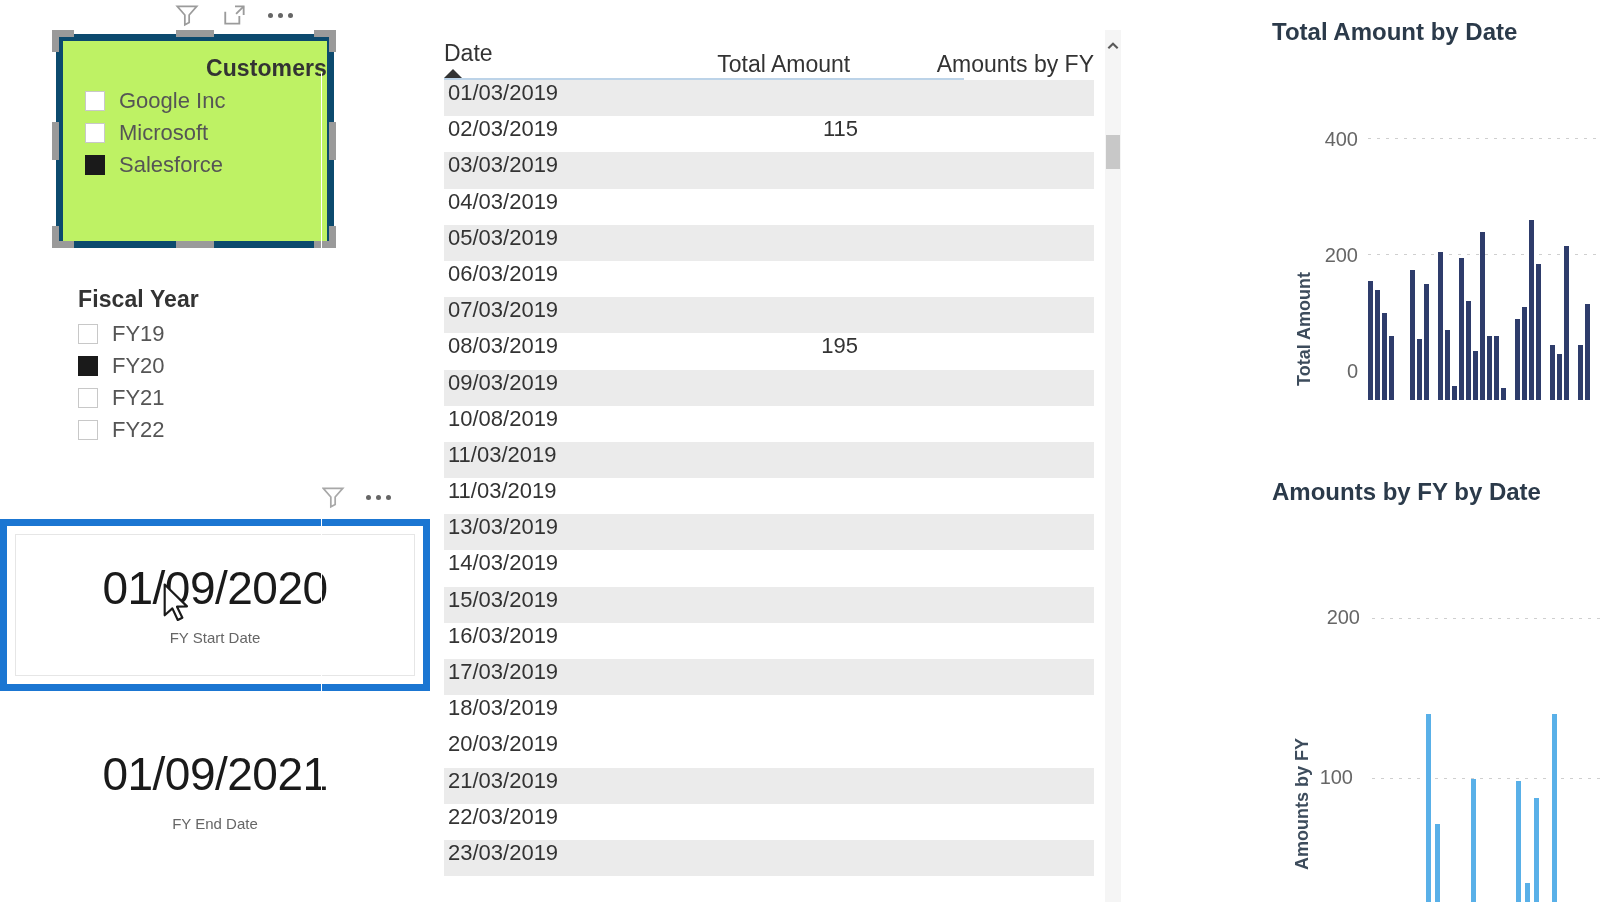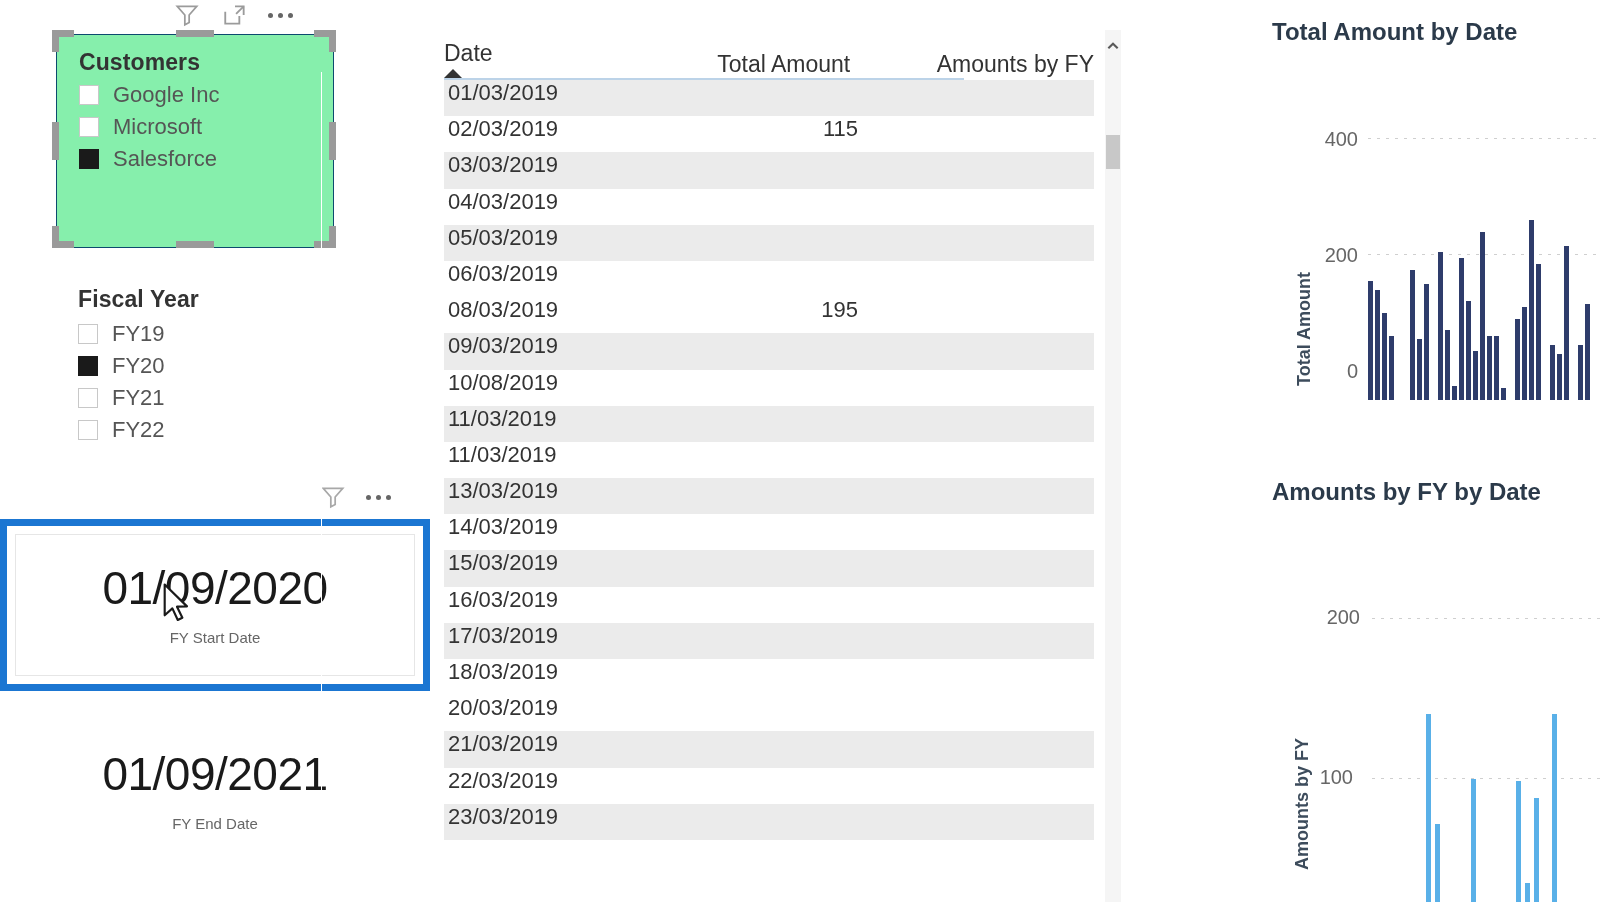--- a/index.html
+++ b/index.html
@@ -13,21 +13,21 @@
 
   
   .vis-header { position: absolute; display: flex; align-items: center; gap: 18px; }
   .icon-btn { width: 30px; height: 30px; display:flex; align-items:center; justify-content:center; }
   .dots { display:flex; gap:5px; align-items:center; }
   .dots i { width:5px; height:5px; border-radius:50%; background:#666; display:block; }
 
   
   #customers-slicer {
     position:absolute; left:56px; top:34px; width:278px; height:214px;
-    background:#86efac; border:1px solid #0c4a6e; box-sizing:border-box;
+    background:#bef264; border:7px solid #0c4a6e; box-sizing:border-box;text-align:right;
   }
   .slicer-title { font-size:23px; color:#333; font-weight:600; letter-spacing:.1px; }
   .slicer-item { display:flex; align-items:center; gap:14px; margin-top:6px; }
   .cb { width:20px; height:20px; box-sizing:border-box; border:1.6px solid #c8c8c8; background:#fff; flex:none; }
   .cb.checked { background:#1a1a1a; border-color:#1a1a1a; }
   .slicer-label { font-size:22px; color:#555; white-space:nowrap; }
 
   
   .handle { position:absolute; background:#9a9a9a; }
   .h-corner { width:22px; height:22px; background:transparent; }
@@ -233,20 +233,25 @@
         <div class="trow alt">
           <div class="td td-date">05/03/2019</div>
           <div class="td td-total"></div>
           <div class="td td-fy"></div>
         </div>
         <div class="trow">
           <div class="td td-date">06/03/2019</div>
           <div class="td td-total"></div>
           <div class="td td-fy"></div>
         </div>
+        <div class="trow alt">
+          <div class="td td-date">07/03/2019</div>
+          <div class="td td-total"></div>
+          <div class="td td-fy"></div>
+        </div>
         <div class="trow">
           <div class="td td-date">08/03/2019</div>
           <div class="td td-total">195</div>
           <div class="td td-fy"></div>
         </div>
         <div class="trow alt">
           <div class="td td-date">09/03/2019</div>
           <div class="td td-total"></div>
           <div class="td td-fy"></div>
         </div>

